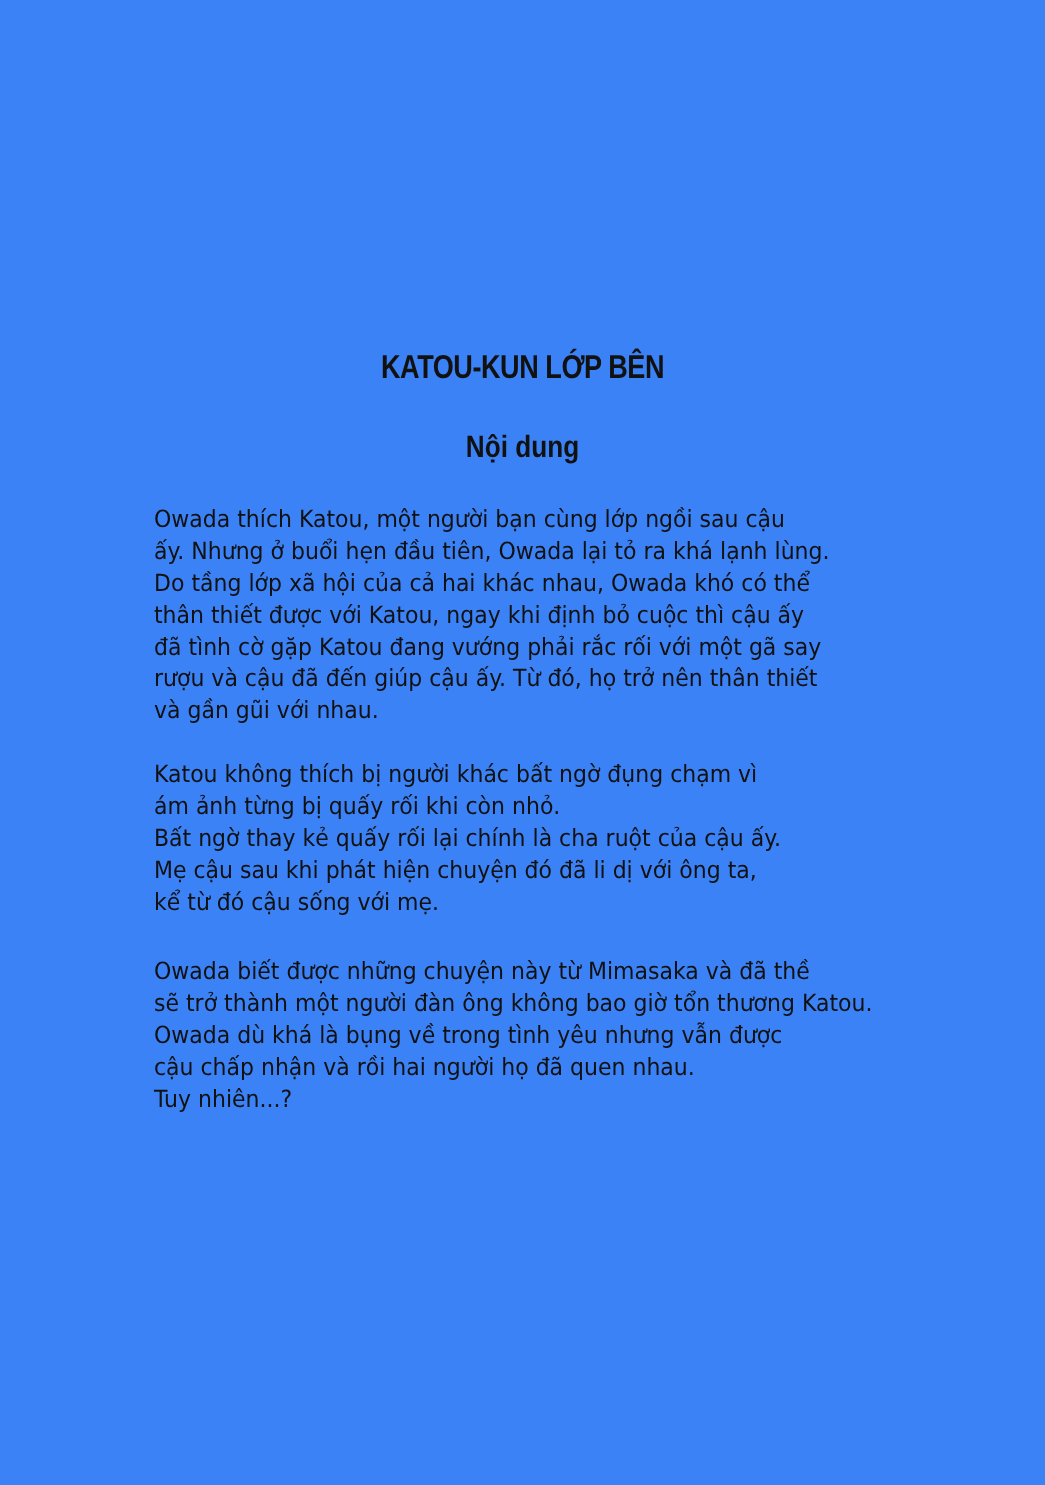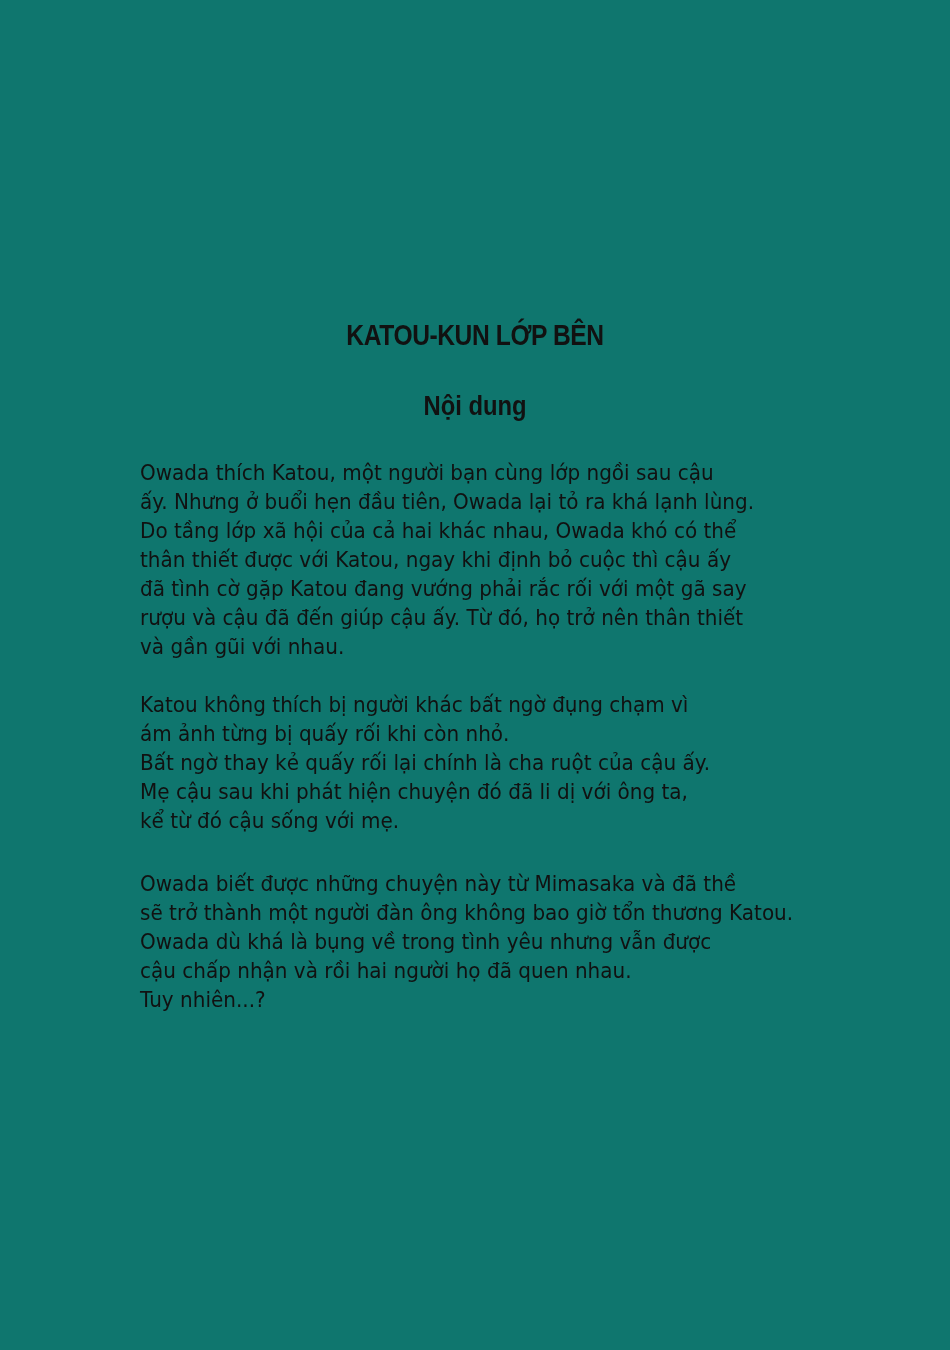--- a/index.html
+++ b/index.html
@@ -12,21 +12,21 @@
       height: 1350px;
       position: relative;
       overflow: hidden;
       color: #111111;
     }
     .page {
       position: absolute;
       left: 0; top: 0;
       width: 950px;
       height: 1350px;
-      background: #0f766e;
+      background: #3b82f6;
     }
     .title {
       position: absolute;
       top: 318px;
       left: 0;
       width: 950px;
       text-align: center;
       font-family: "Liberation Sans", sans-serif;
       font-weight: bold;
       font-size: 30px;

